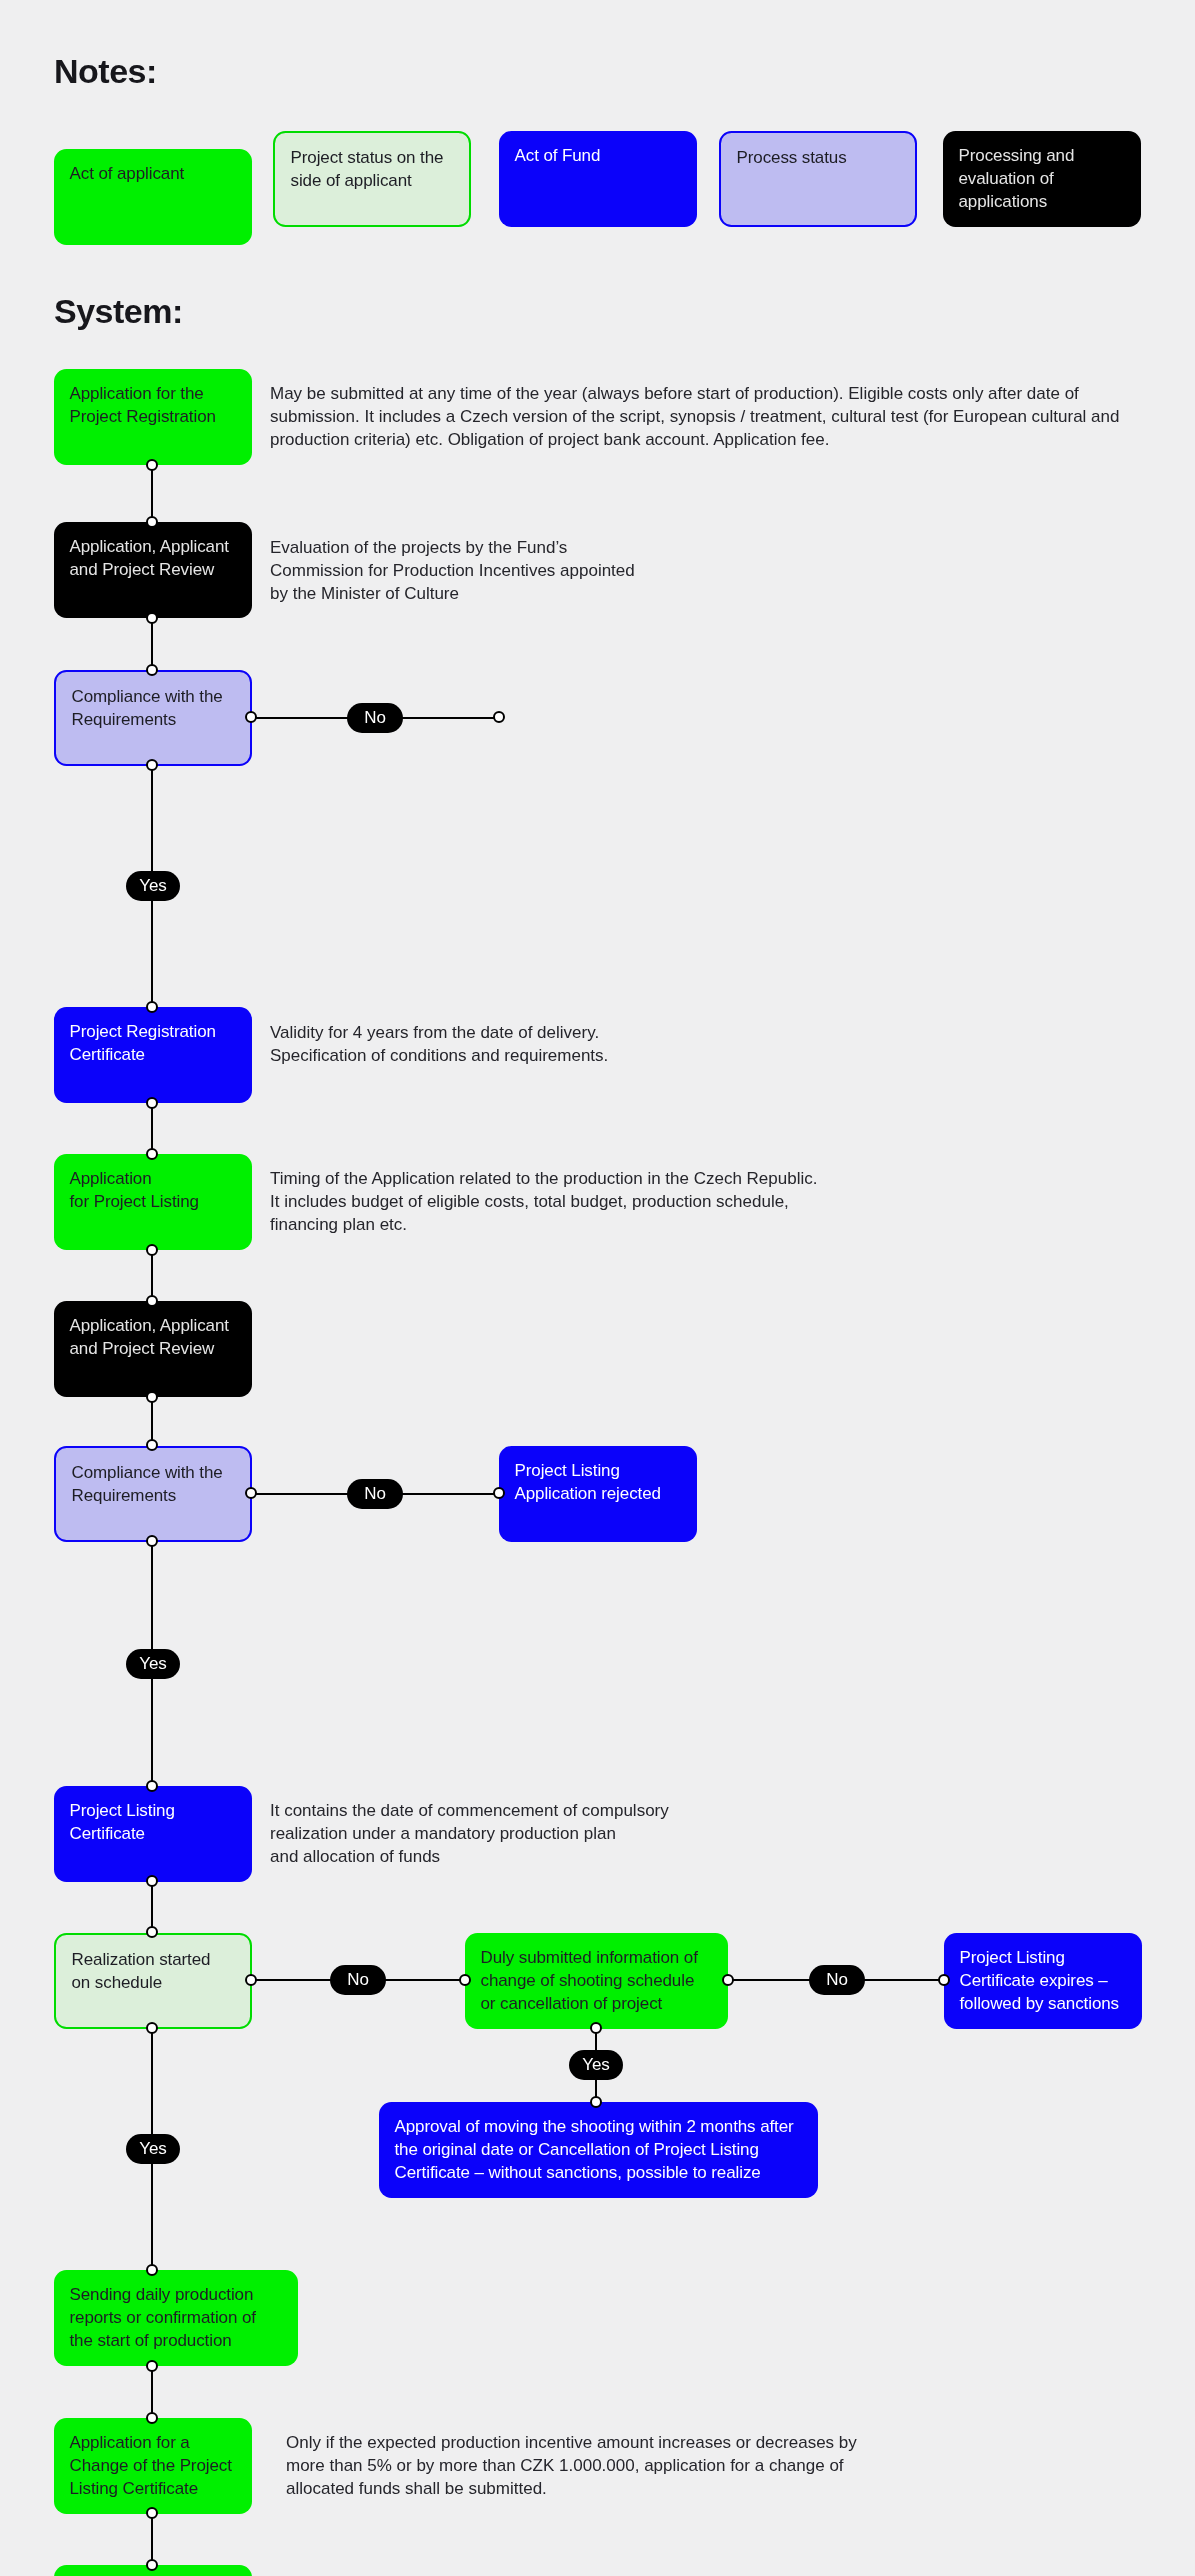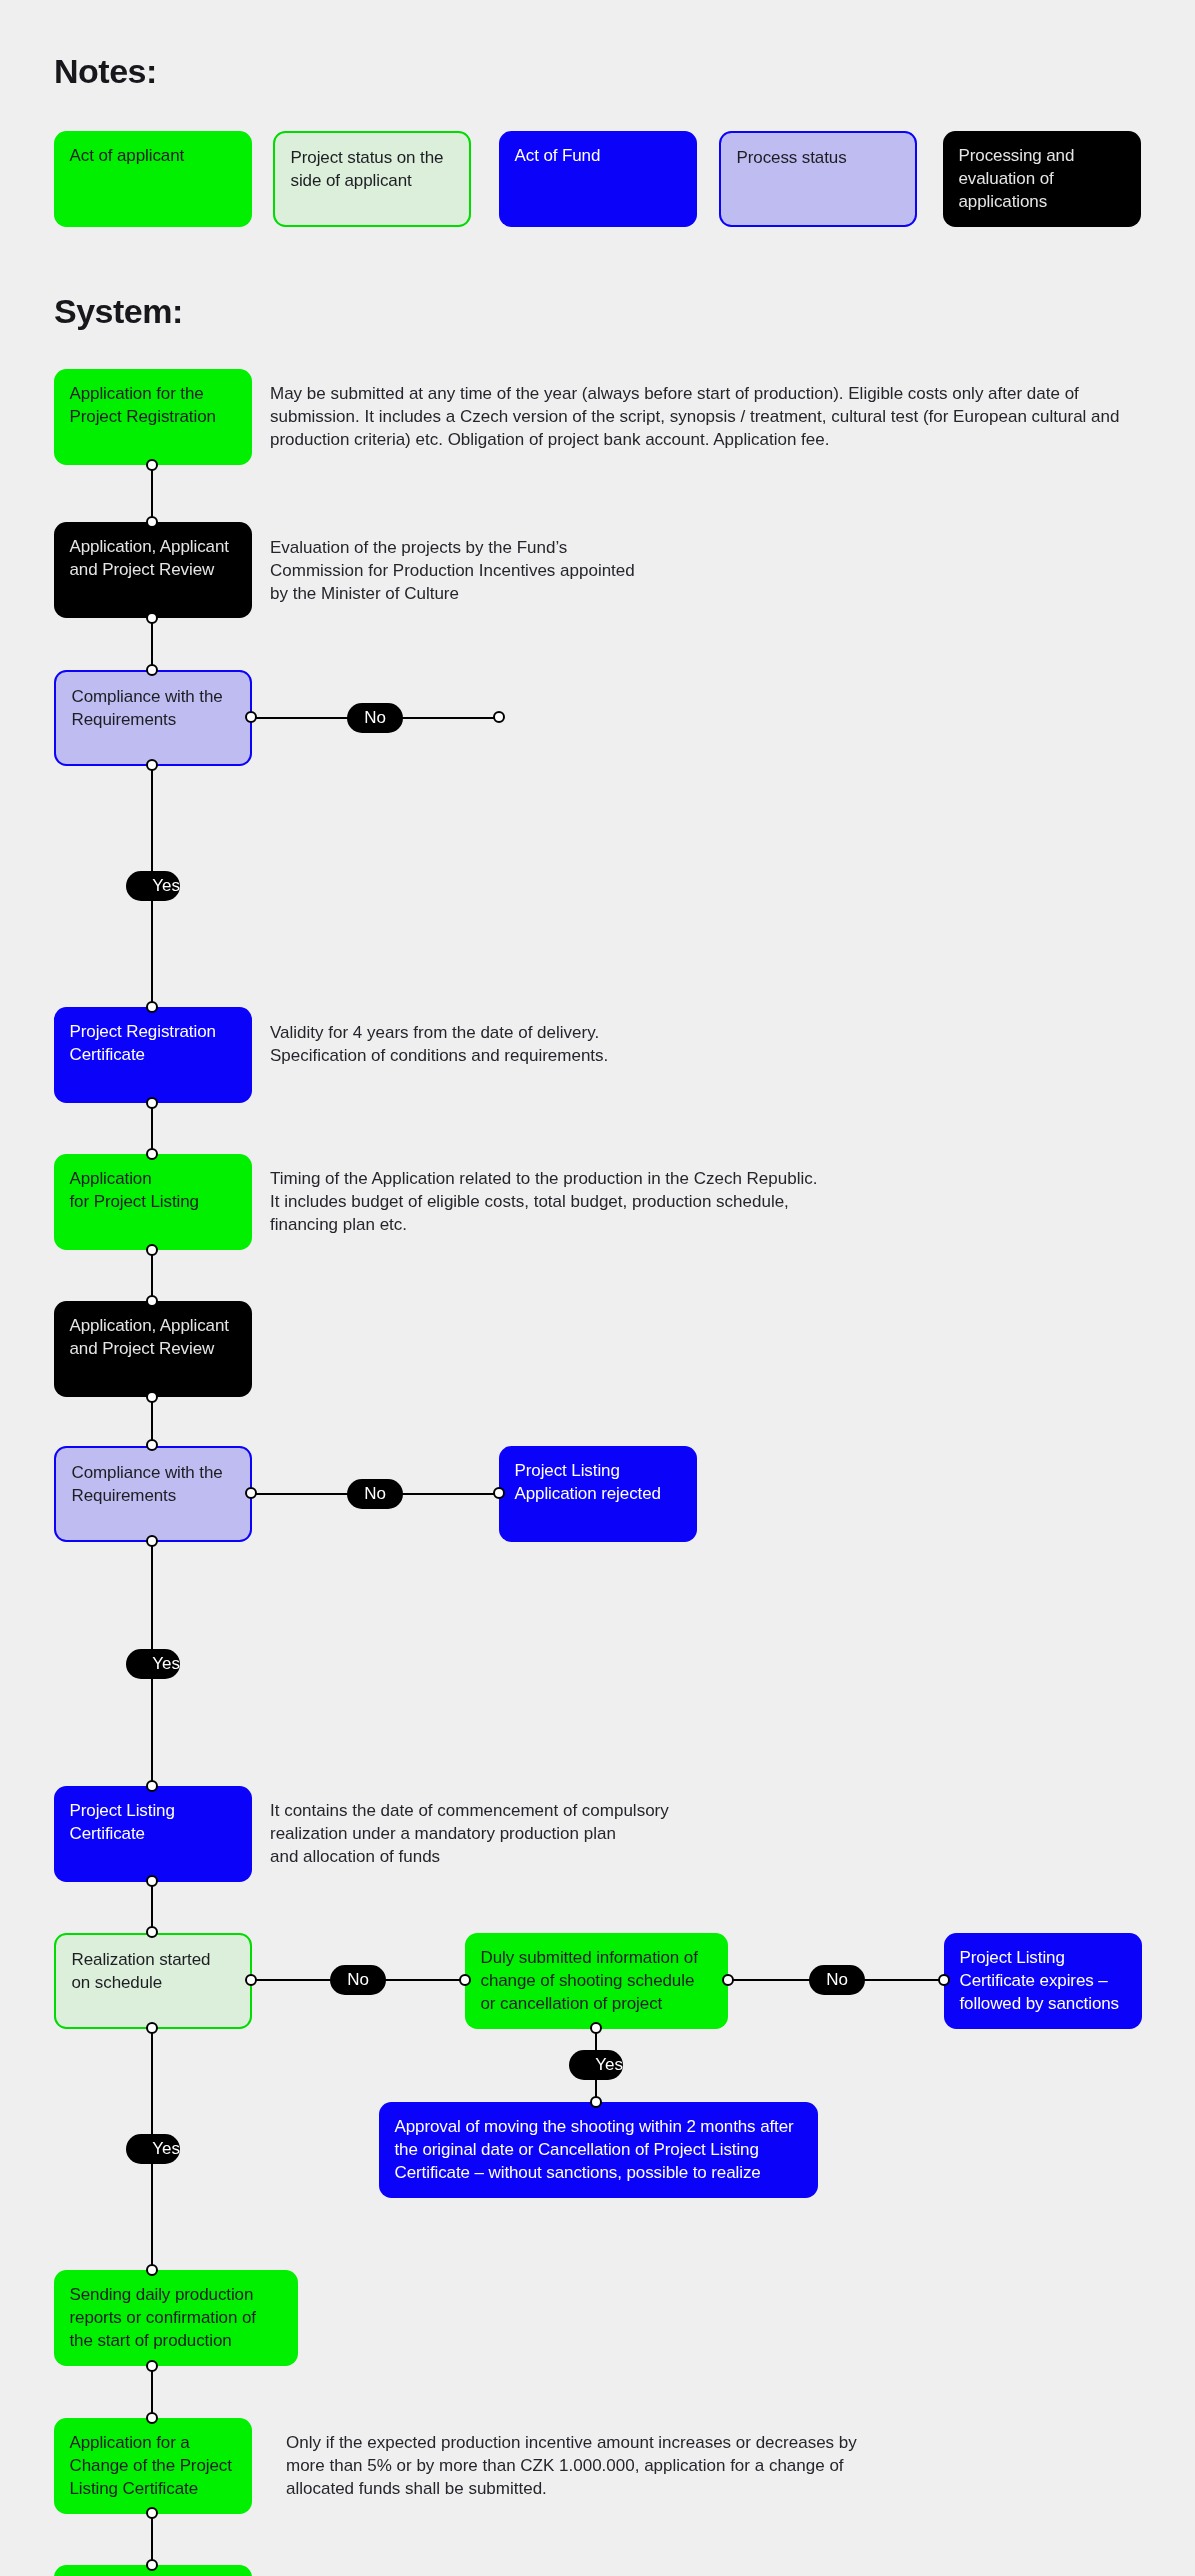--- a/index.html
+++ b/index.html
@@ -13,35 +13,35 @@
   .g {background:#00f000;color:#1d1d24;}
   .go{background:#dcefda;border:2.6px solid #00dc00;color:#1d1d24;}
   .b {background:#0b02fa;color:#ffffff;}
   .lv{background:#bebcf1;border:2.6px solid #0b02fa;color:#1d1d24;}
   .bk{background:#000000;color:#e5e5e5;}
   .desc{position:absolute;left:270px;width:917px;font-size:17px;line-height:23px;
         color:#25252b;white-space:pre-line;z-index:2;}
   .pill{position:absolute;height:30px;border-radius:15px;background:#000;color:#fff;
         font-size:17px;font-weight:500;text-align:center;line-height:30px;z-index:3;}
   .pill.no{width:56px;}
-  .pill.yes{width:54px;text-align:right;}
+  .pill.yes{width:54px;}
   .dot{position:absolute;width:12.4px;height:12.4px;background:#fff;border:2.6px solid #000;
        border-radius:50%;box-sizing:border-box;z-index:4;}
   .vline{position:absolute;width:2.1px;background:#000;z-index:1;}
   .hline{position:absolute;height:2.1px;background:#000;z-index:1;}
 </style>
 </head>
 <body>
 
 <div id="canvas">
 
   <div class="heading" style="top:52px;">Notes:</div>
   <div class="heading" style="top:292px;">System:</div>
 
-  <div class="node g" style="left:54px;top:131px;">Act of applicant</div>
+  <div class="node g" style="left:54px;top:149px;">Act of applicant</div>
   <div class="node go" style="left:273px;top:131px;">Project status on the
 side of applicant</div>
   <div class="node b" style="left:499px;top:131px;">Act of Fund</div>
   <div class="node lv" style="left:719px;top:131px;">Process status</div>
   <div class="node bk" style="left:943px;top:131px;">Processing and
 evaluation of
 applications</div>
 
   <i class="vline" style="left:151px;top:465px;height:58px;"></i>
   <i class="vline" style="left:151px;top:618px;height:52px;"></i>

